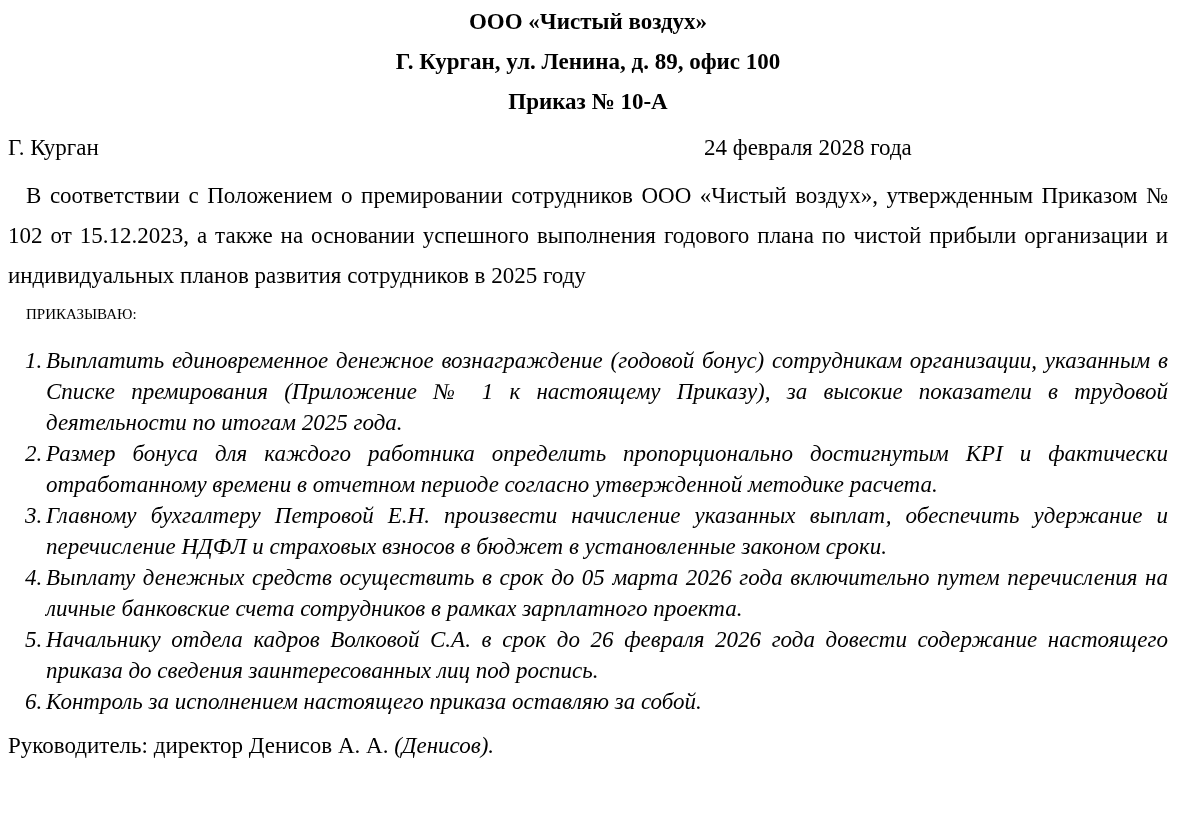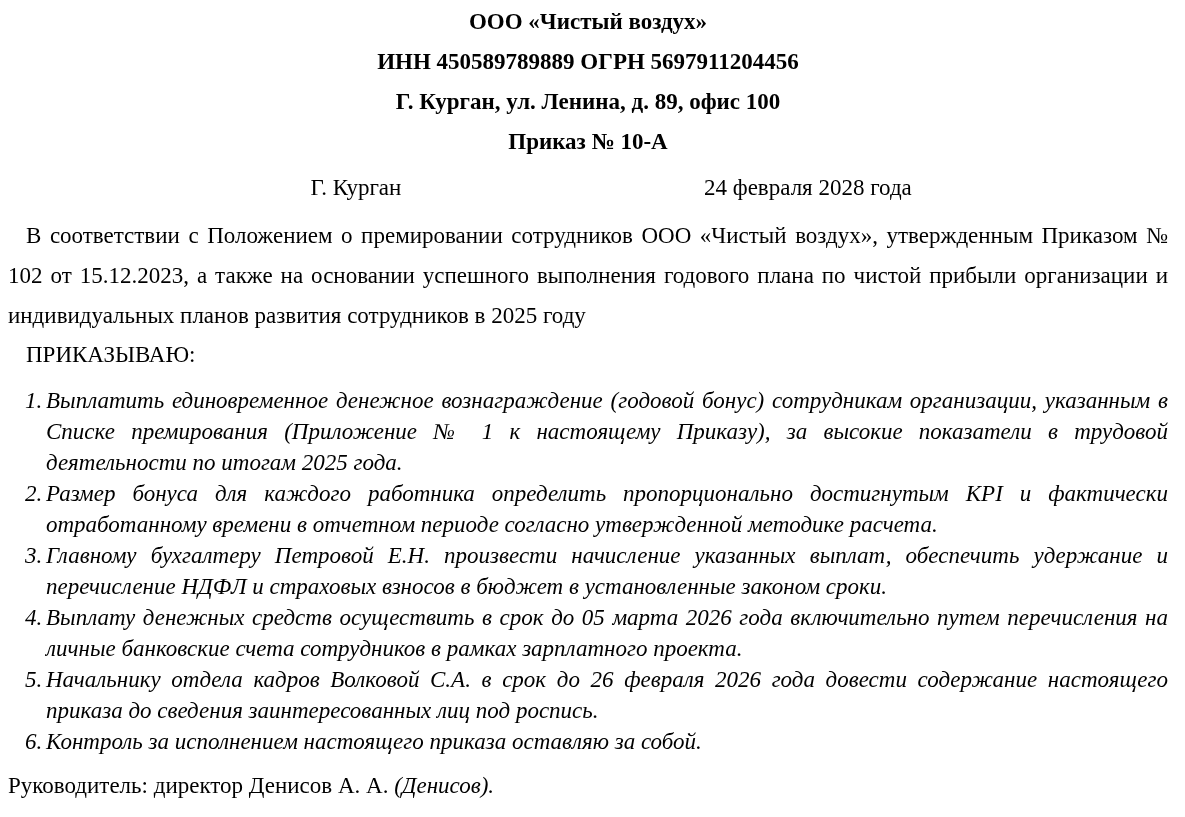--- a/index.html
+++ b/index.html
@@ -29,39 +29,38 @@
     text-align: center;
   }
   .place-date {
     display: flex;
     margin-top: 10px;
     line-height: 32px;
     font-size: 23px;
   }
   .place-date .place {
     flex: 1 1 auto;
-    text-align: center;
   }
   .place-date .date {
     width: 40%;
     flex: 0 0 auto;
     text-align: left;
   }
   .preamble {
     margin: 12px 0 0 0;
     font-size: 23px;
     line-height: 40px;
     text-indent: 18px;
     text-align: justify;
     hyphens: auto;
     -webkit-hyphens: auto;
   }
   .directive {
     margin: 3px 0 0 18px;
-    font-size: 23px;
+    font-size: 15px;
     line-height: 31px;
   }
   ol.items {
     margin: 15px 0 0 0;
     padding: 0 0 0 38px;
     list-style: none;
     counter-reset: item;
   }
   ol.items li {
     position: relative;
@@ -88,21 +87,20 @@
     margin-top: 43px;
   }
 </style>
 </head>
 <body>
 
 <div class="page">
 
   <div class="letterhead">
     <p>ООО «Чистый воздух»</p>
-    <p>ИНН 450589789889 ОГРН 5697911204456</p>
     <p>Г. Курган, ул. Ленина, д. 89, офис 100</p>
     <p>Приказ № 10-А</p>
   </div>
 
   <div class="place-date">
     <span class="place">Г. Курган</span>
     <span class="date">24 февраля 2028 года</span>
   </div>
 
   <p class="preamble">В соответствии с Положением о премировании сотрудников ООО «Чистый воздух», утвержденным Приказом № 102 от 15.12.2023, а также на основании успешного выполнения годового плана по чистой прибыли организации и индивидуальных планов развития сотрудников в 2025 году</p>

